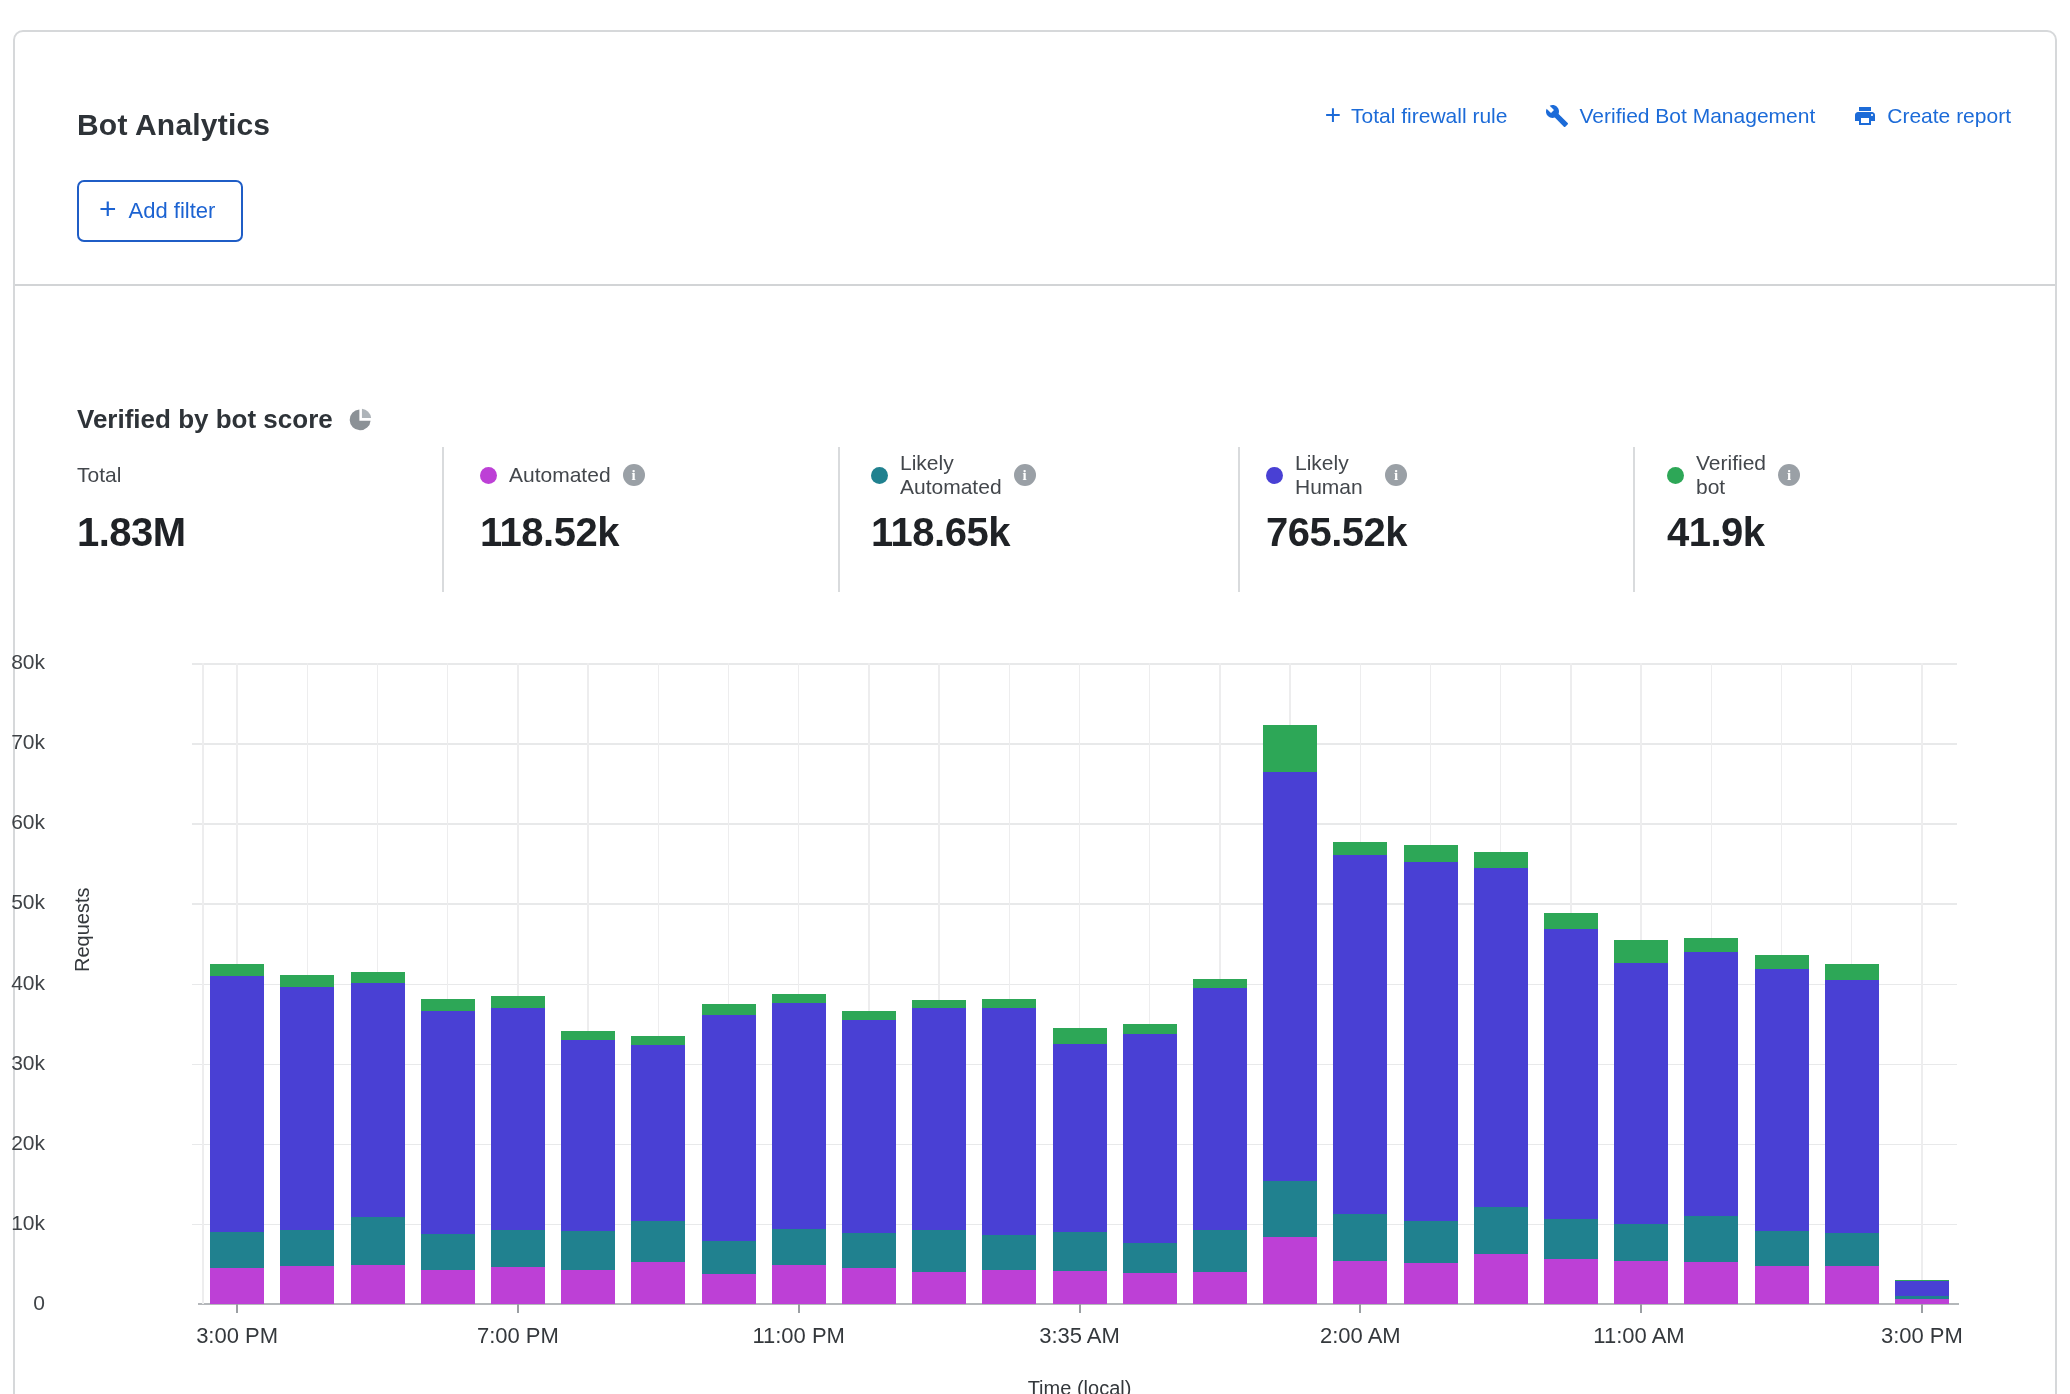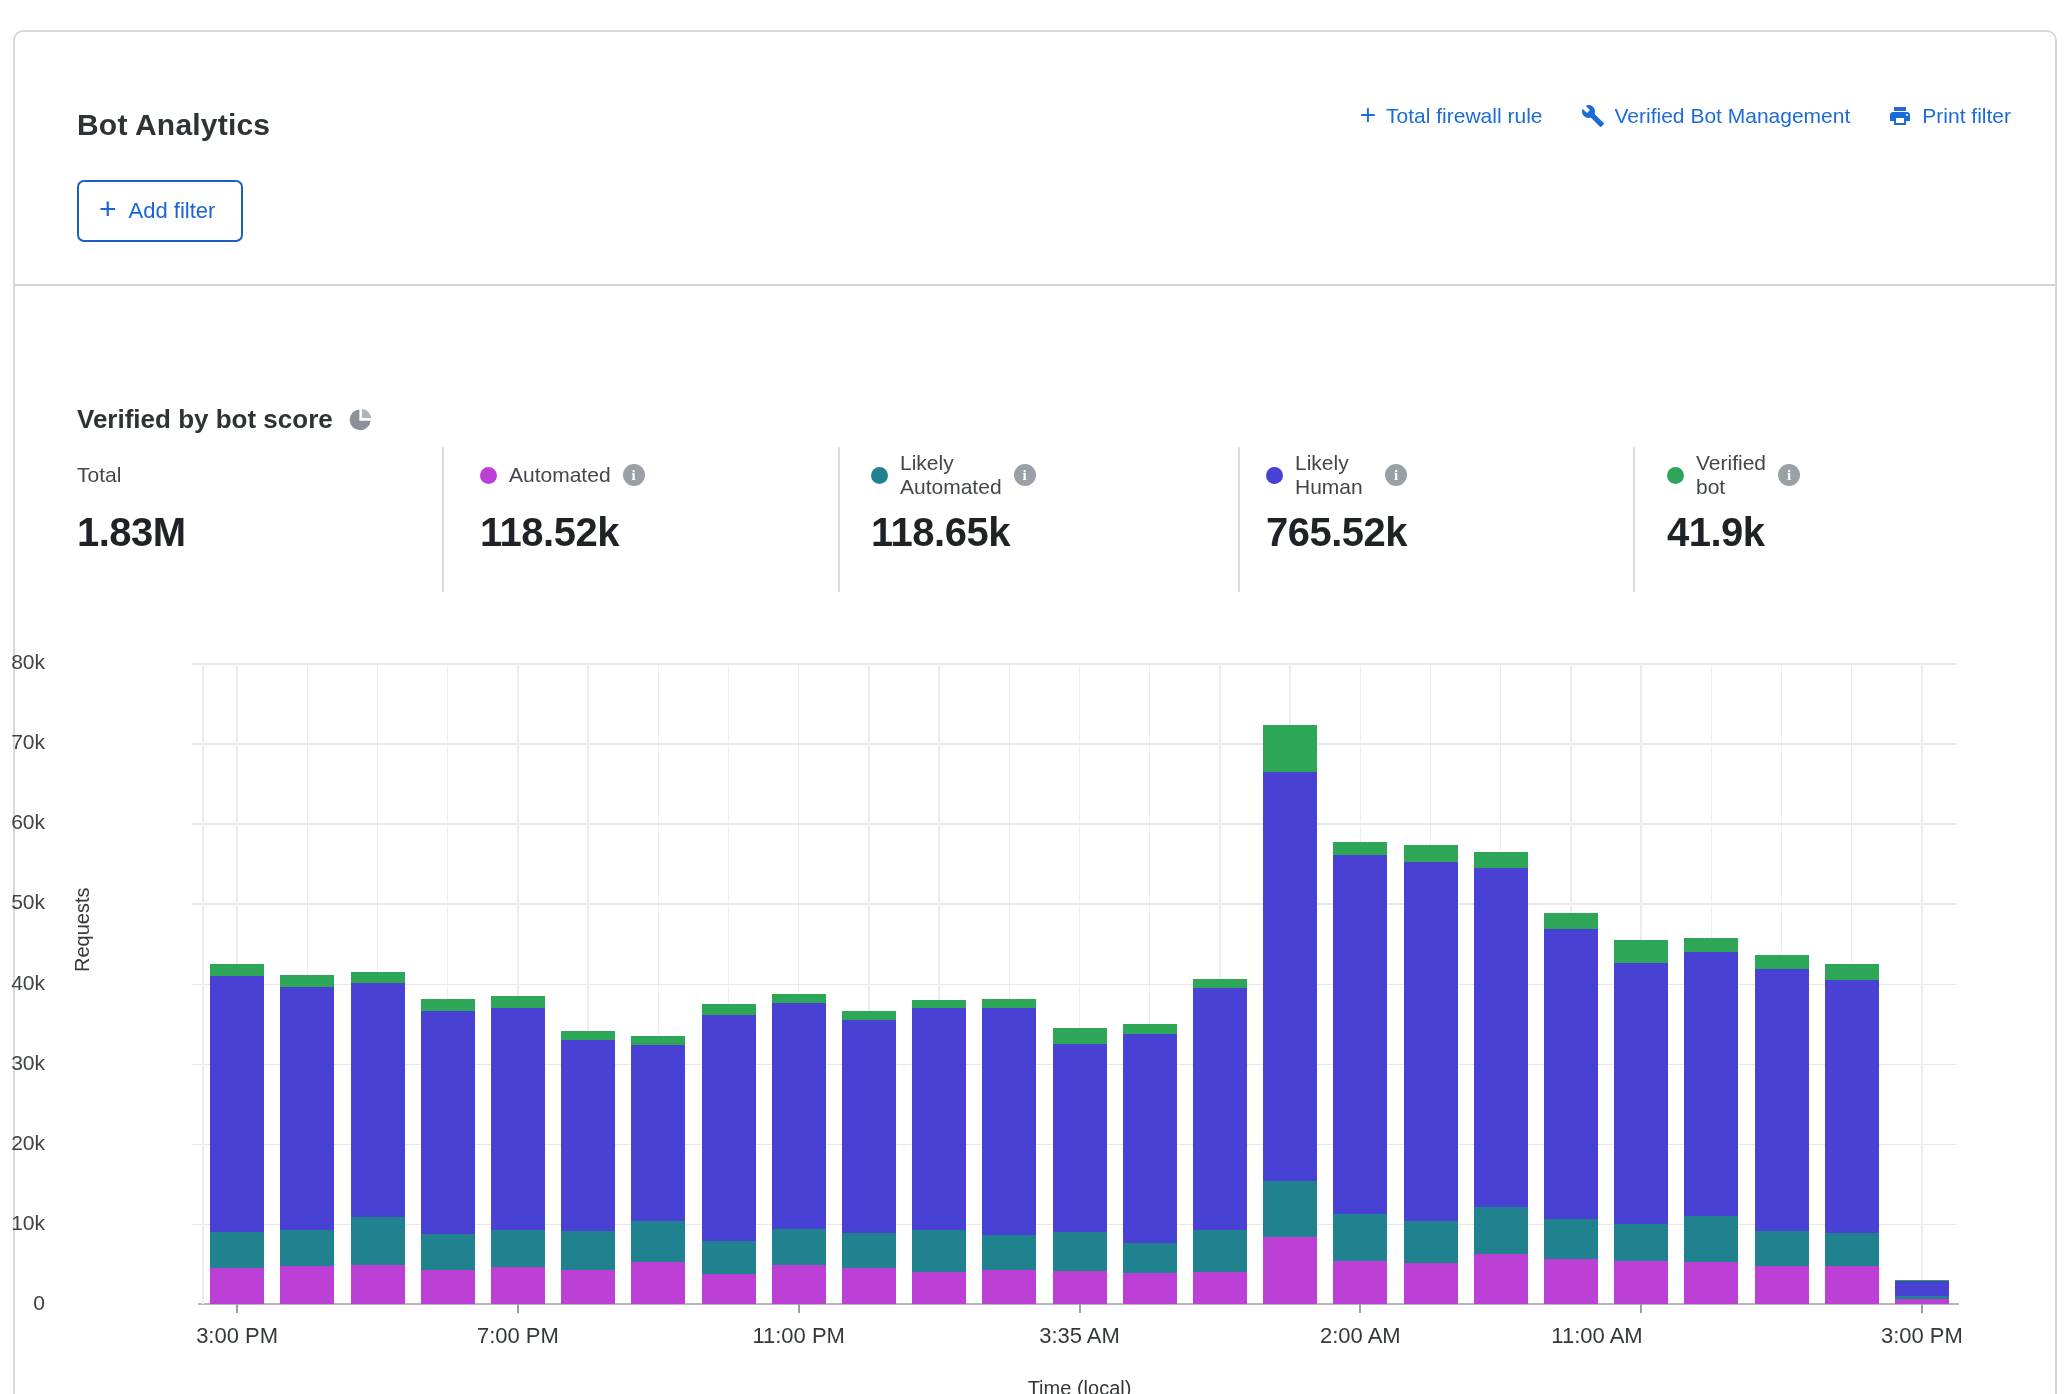--- a/index.html
+++ b/index.html
@@ -87,21 +87,21 @@
             </svg>
         </span>
         <span>Verified Bot Management</span>
       </a>
       <a class="hdr-link">
         <span style="display:flex;">
           <svg viewBox="0 0 24 24">
               <path d="M18 3H6v4h12V3zm1 5H5c-1.66 0-3 1.34-3 3v6h4v4h12v-4h4v-6c0-1.66-1.34-3-3-3zm-3 11H8v-5h8v5zm3-7c-.55 0-1-.45-1-1s.45-1 1-1 1 .45 1 1-.45 1-1 1z"></path>
             </svg>
         </span>
-        <span>Print filter</span>
+        <span>Create report</span>
       </a>
     </div>
 
     <button class="add-filter">
       <span class="plus-glyph">+</span>
       <span>Add filter</span>
     </button>
 
 
     <div class="hdr-divider"></div>
@@ -339,21 +339,21 @@
             <div style="height: 16.025px; background: rgb(45, 167, 87);"></div>
           </div>
           <div class="grid-v" style="left: 1438.35px;"></div>
           <div class="bar" style="left: 1412.1px; width: 54px;">
             <div style="height: 43.2675px; background: rgb(189, 64, 214);"></div>
             <div style="height: 36.8575px; background: rgb(32, 129, 143);"></div>
             <div style="height: 261.207px; background: rgb(73, 64, 212);"></div>
             <div style="height: 22.435px; background: rgb(45, 167, 87);"></div>
           </div>
           <div class="x-tick" style="left: 1438.1px;"></div>
-          <div class="x-tick-label" style="left: 1395px;">11:00 AM</div>
+          <div class="x-tick-label" style="left: 1437px;">11:00 AM</div>
           <div class="grid-v" style="left: 1508.55px;"></div>
           <div class="bar" style="left: 1482.3px; width: 54px;">
             <div style="height: 42.4663px; background: rgb(189, 64, 214);"></div>
             <div style="height: 45.6712px; background: rgb(32, 129, 143);"></div>
             <div style="height: 263.611px; background: rgb(73, 64, 212);"></div>
             <div style="height: 14.4225px; background: rgb(45, 167, 87);"></div>
           </div>
           <div class="grid-v" style="left: 1578.75px;"></div>
           <div class="bar" style="left: 1552.5px; width: 54px;">
             <div style="height: 38.46px; background: rgb(189, 64, 214);"></div>

